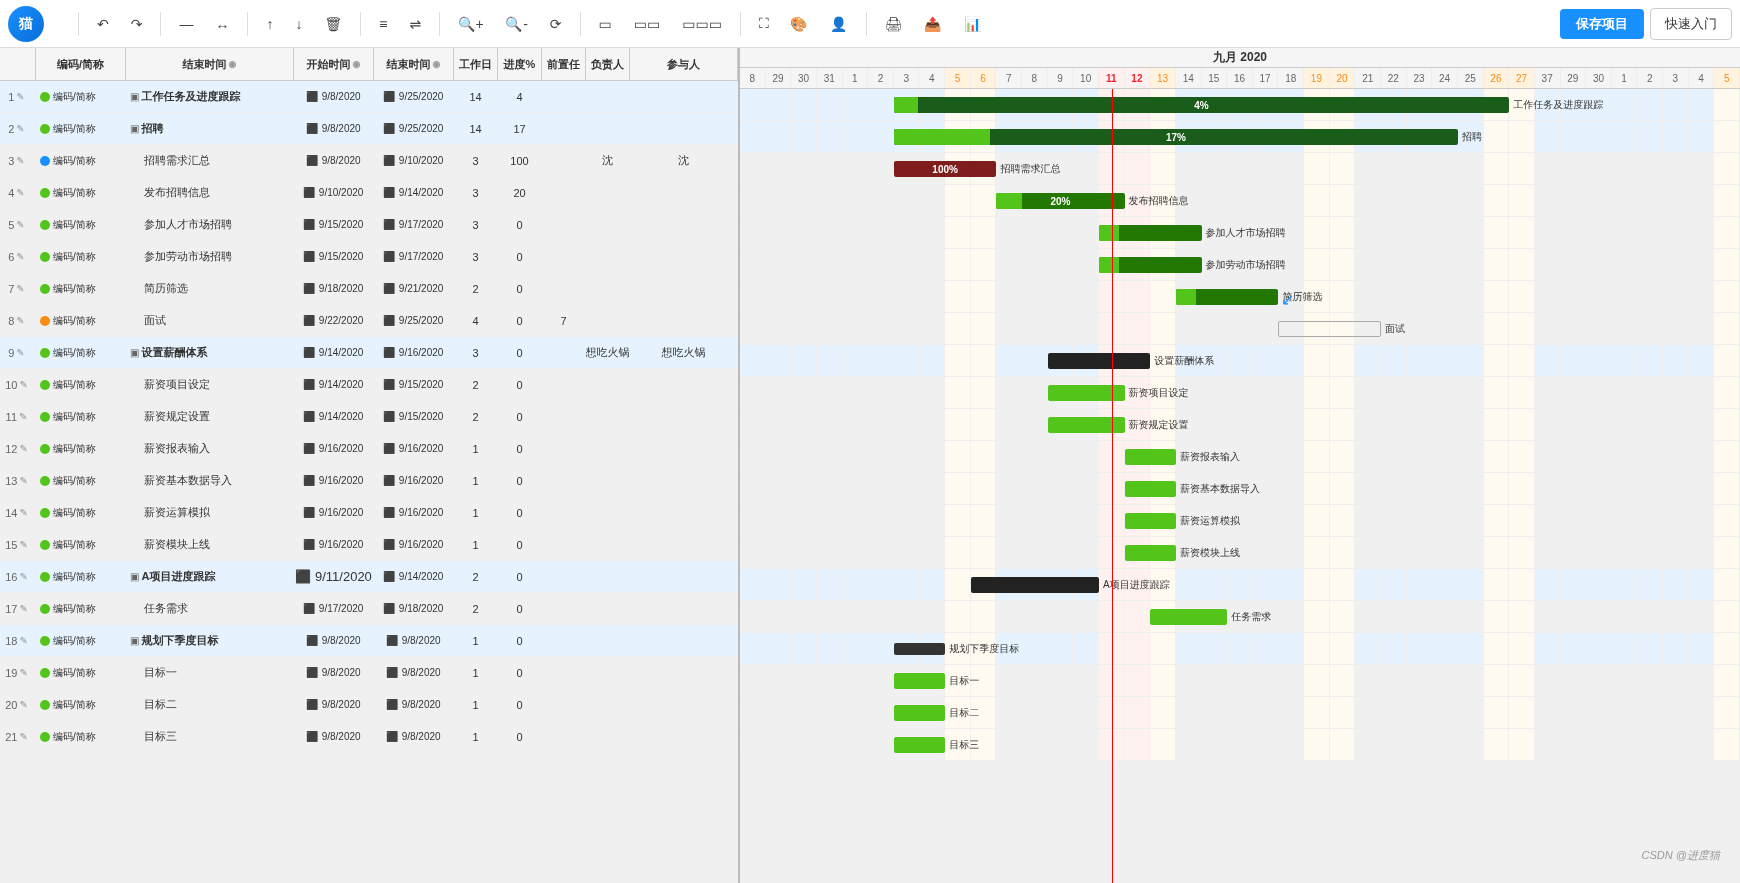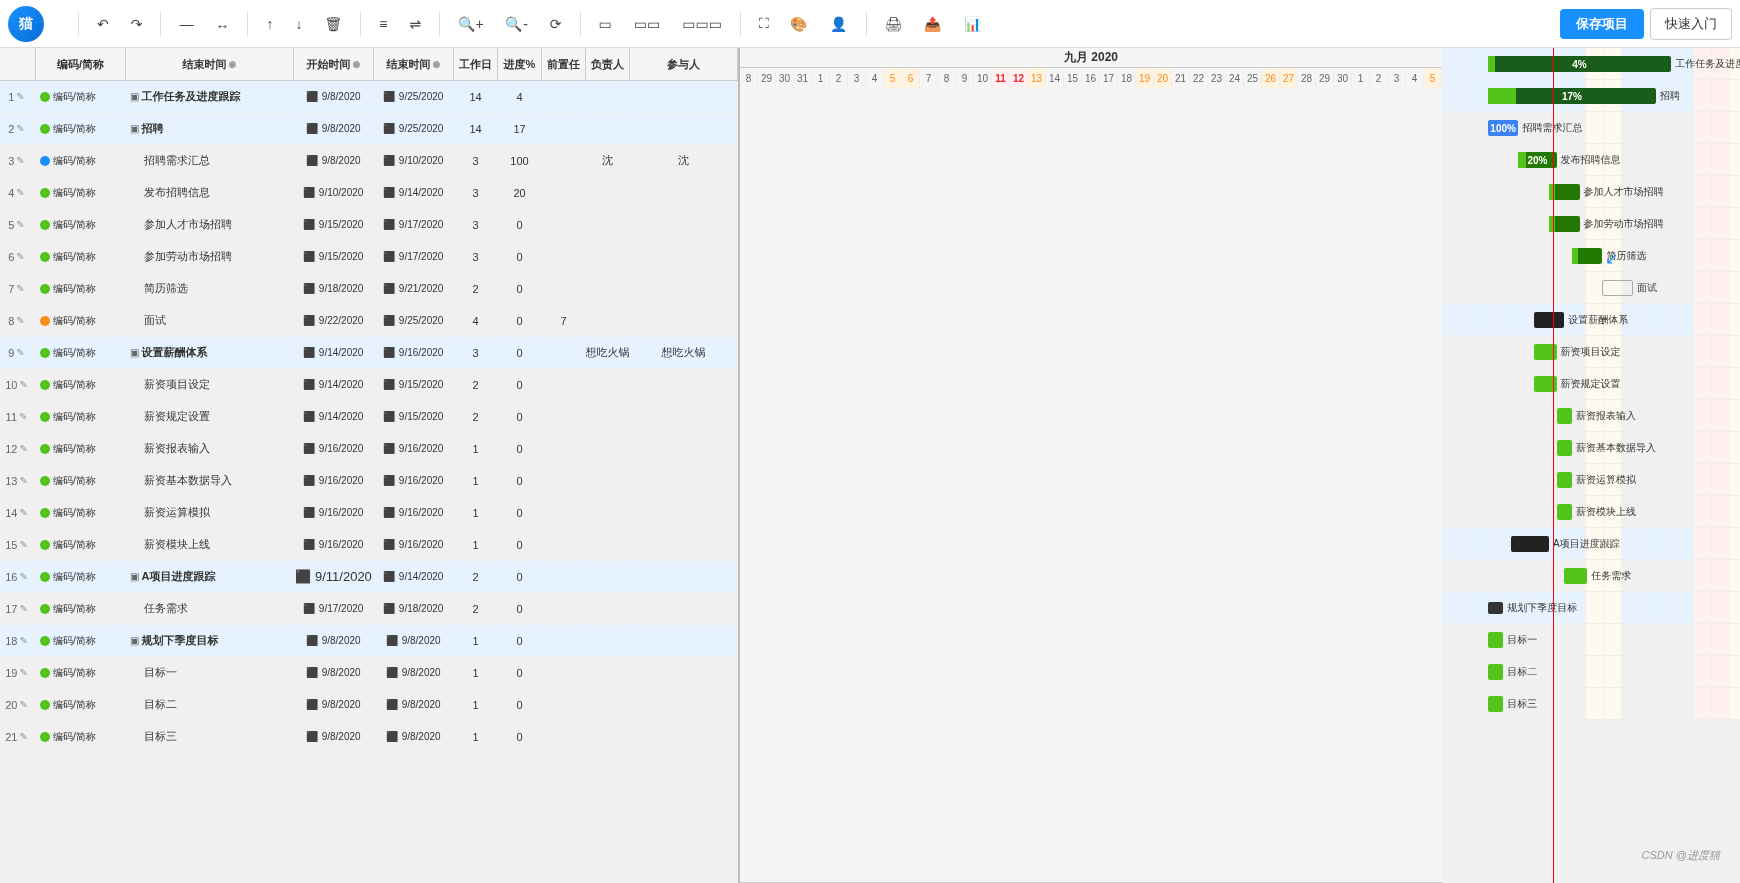--- a/index.html
+++ b/index.html
@@ -25,21 +25,21 @@
     .btn-secondary {
       background: white; color: #333; border: 1px solid #ccc; padding: 6px 14px;
       border-radius: 4px; cursor: pointer; font-size: 13px;
     }
 
     
     #main { display: flex; height: calc(883px - 48px); }
 
     
     #left-panel { width: 740px; overflow: hidden; border-right: 2px solid #bbb; display: flex; flex-direction: column; }
-    #right-panel { flex: 1; overflow: hidden; display: flex; }
+    #right-panel { flex: 1; overflow: hidden; display: flex; flex-direction: column; }
 
     
     .table-header {
       display: flex; background: #f5f5f5; border-bottom: 1px solid #ccc;
       font-weight: bold; font-size: 11px; color: #333; flex-shrink: 0;
     }
     .th-cell {
       border-right: 1px solid #ccc; padding: 6px 4px; text-align: center;
       display: flex; align-items: center; justify-content: center; height: 32px;
     }
@@ -685,21 +685,21 @@
           <div class="gantt-day">18</div>
           <div class="gantt-day weekend">19</div>
           <div class="gantt-day weekend">20</div>
           <div class="gantt-day">21</div>
           <div class="gantt-day">22</div>
           <div class="gantt-day">23</div>
           <div class="gantt-day">24</div>
           <div class="gantt-day">25</div>
           <div class="gantt-day weekend">26</div>
           <div class="gantt-day weekend">27</div>
-          <div class="gantt-day">28</div>
+          <div class="gantt-day">37</div>
           <div class="gantt-day">29</div>
           <div class="gantt-day">30</div>
           <div class="gantt-day">1</div>
           <div class="gantt-day">2</div>
           <div class="gantt-day">3</div>
           <div class="gantt-day">4</div>
           <div class="gantt-day weekend">5</div>
         </div>
     </div>
     <div id="gantt-body">
@@ -833,21 +833,21 @@
           <div class="gantt-cell weekend"></div>
           <div class="gantt-cell"></div>
           <div class="gantt-cell"></div>
           <div class="gantt-cell"></div>
           <div class="gantt-cell"></div>
           <div class="gantt-cell"></div>
           <div class="gantt-cell"></div>
           <div class="gantt-cell"></div>
           <div class="gantt-cell weekend"></div>
           <div class="gantt-bar-container" style="left: 15.3846%; width: 10.2564%;">
-            <div class="gantt-bar" style="width: 100%; background: #3b82f6; align-items: center;">
+            <div class="gantt-bar" style="width: 100%; background: #7f1d1d; align-items: center;">
               <span style="color: white; font-size: 10px;">100%</span>
             </div>
             <div class="gantt-label">招聘需求汇总</div>
           </div>
         </div>
         <div class="gantt-row" style="position: relative;">
           <div class="gantt-cell"></div>
           <div class="gantt-cell"></div>
           <div class="gantt-cell"></div>
           <div class="gantt-cell"></div>

